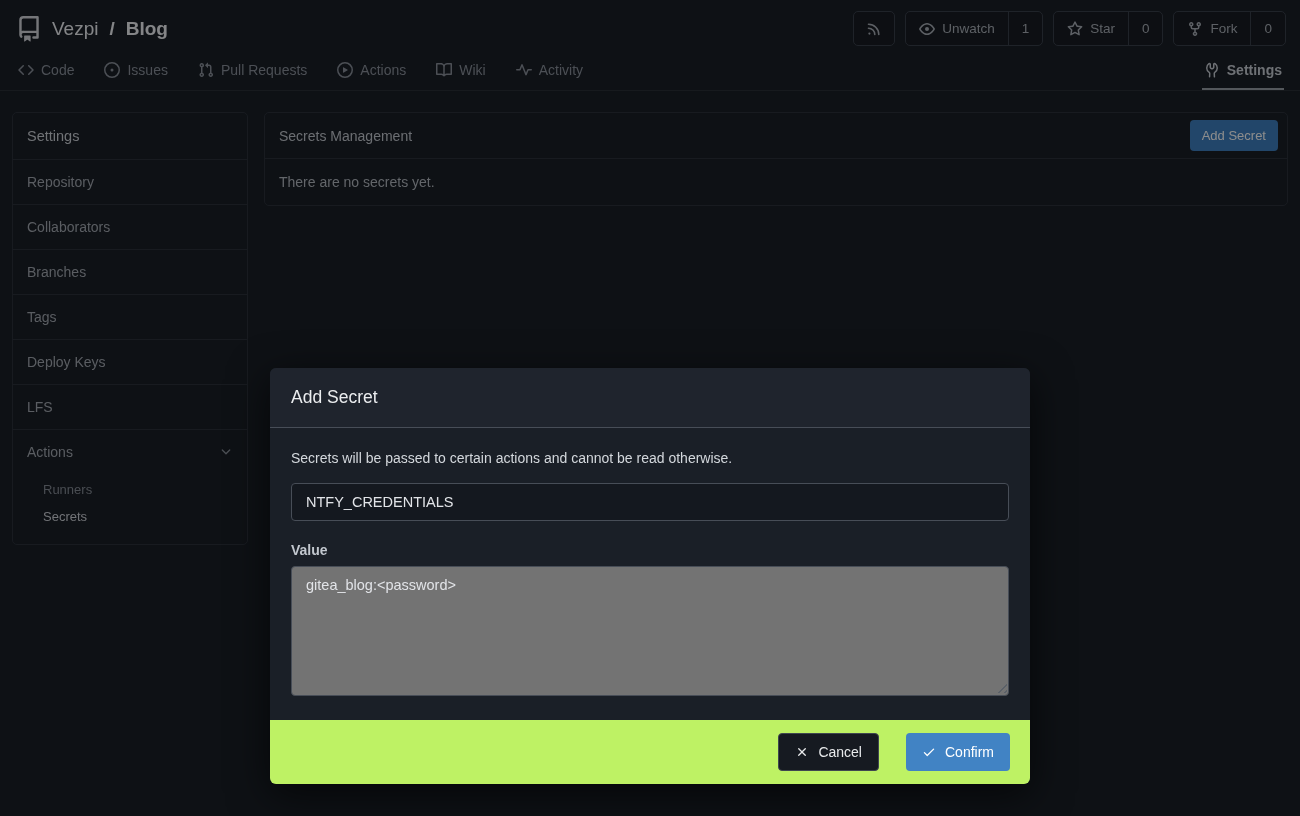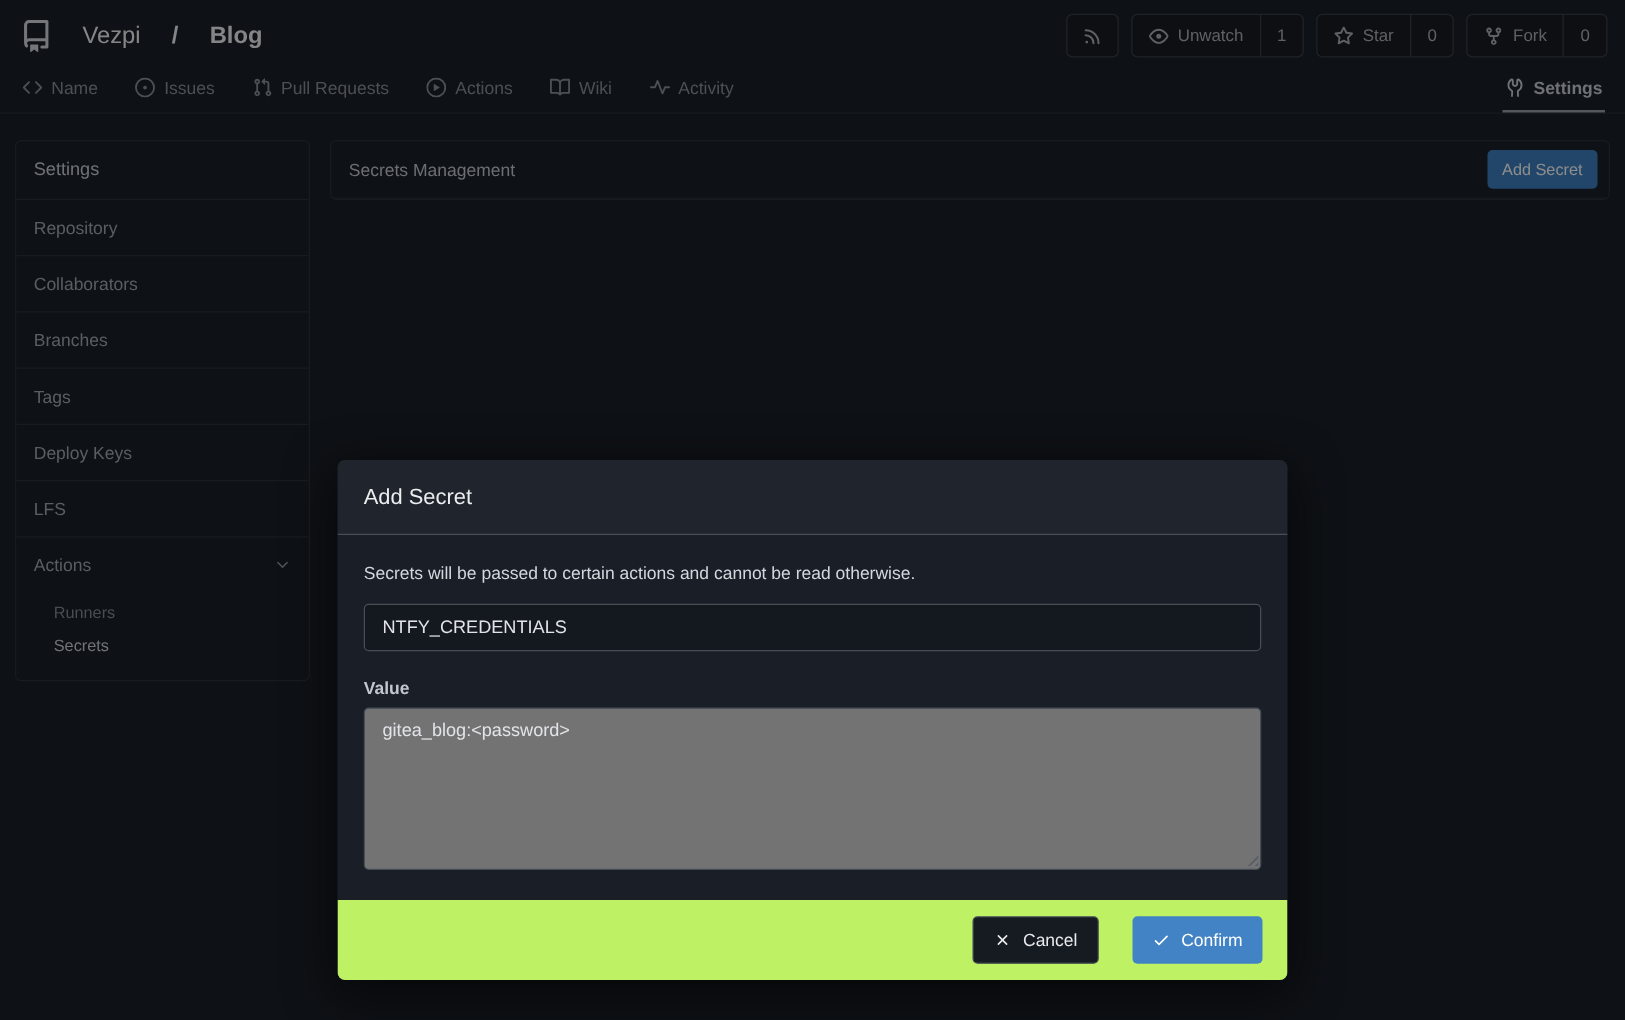--- a/index.html
+++ b/index.html
@@ -5,21 +5,21 @@
   * { margin:0; padding:0; box-sizing:border-box; }
   html,body { width:1300px; height:816px; overflow:hidden; }
   body {
     font-family:"Liberation Sans","DejaVu Sans",sans-serif;
     background:#1a1f27; color:#c7ccd3; position:relative;
   }
   svg { display:block; flex:none; }
 
   
   .top-header { display:flex; justify-content:space-between; align-items:center; padding:11px 14px 4px 16px; }
-  .repo-title { display:flex; align-items:center; gap:24px; color:#f0f3f6; font-size:19px; }
+  .repo-title { display:flex; align-items:center; gap:10px; color:#f0f3f6; font-size:19px; }
   .repo-title .sep { font-weight:700; margin:0 1px; }
   .repo-title .name { font-weight:700; }
   .hdr-buttons { display:flex; gap:10px; }
   .btn-group { display:flex; align-items:stretch; height:35px; border:1px solid #3a414b; border-radius:5px; background:#181c23; color:#aab0b8; font-size:13.5px; }
   .btn-seg { display:flex; align-items:center; gap:7px; padding:0 13px; cursor:pointer; }
   .btn-count { display:flex; align-items:center; padding:0 13px; border-left:1px solid #3a414b; cursor:pointer; }
   .btn-icon-only { width:40px; justify-content:center; }
 
   
   .tab-bar { display:flex; align-items:flex-end; padding:0 16px; border-bottom:1px solid #2b3038; height:41px; }
@@ -112,21 +112,21 @@
         <div class="btn-count">0</div>
       </div>
     </div>
   </div>
 
   <div class="tab-bar">
     <div class="tab">
       <svg width="16" height="16" viewBox="0 0 16 16" fill="#8a919b">
           <path d="m11.28 3.22 4.25 4.25a.75.75 0 0 1 0 1.06l-4.25 4.25a.749.749 0 0 1-1.275-.326.749.749 0 0 1 .215-.734L13.94 8l-3.72-3.72a.749.749 0 0 1 .326-1.275.749.749 0 0 1 .734.215Zm-6.56 0a.751.751 0 0 1 1.042.018.751.751 0 0 1 .018 1.042L2.06 8l3.72 3.72a.749.749 0 0 1-.326 1.275.749.749 0 0 1-.734-.215L.47 8.53a.75.75 0 0 1 0-1.06Z"></path>
         </svg>
-      <span>Name</span>
+      <span>Code</span>
     </div>
     <div class="tab">
       <svg width="16" height="16" viewBox="0 0 16 16" fill="#8a919b">
           <path d="M8 9.5a1.5 1.5 0 1 0 0-3 1.5 1.5 0 0 0 0 3Z"></path>
           <path d="M8 0a8 8 0 1 1 0 16A8 8 0 0 1 8 0ZM1.5 8a6.5 6.5 0 1 0 13 0 6.5 6.5 0 0 0-13 0Z"></path>
         </svg>
       <span>Issues</span>
     </div>
     <div class="tab">
       <svg width="16" height="16" viewBox="0 0 16 16" fill="#8a919b">
@@ -180,20 +180,21 @@
         <div class="sb-sub-item active">Secrets</div>
       </div>
     </div>
 
     <div class="main">
       <div class="panel">
         <div class="panel-header">
           <span class="panel-title">Secrets Management</span>
           <button class="btn-primary">Add Secret</button>
         </div>
+        <div class="panel-body">There are no secrets yet.</div>
       </div>
     </div>
   </div>
 </div>
 
 <div class="overlay"></div>
 
 <div class="modal">
   <div class="modal-header">Add Secret</div>
   <div class="modal-body">

